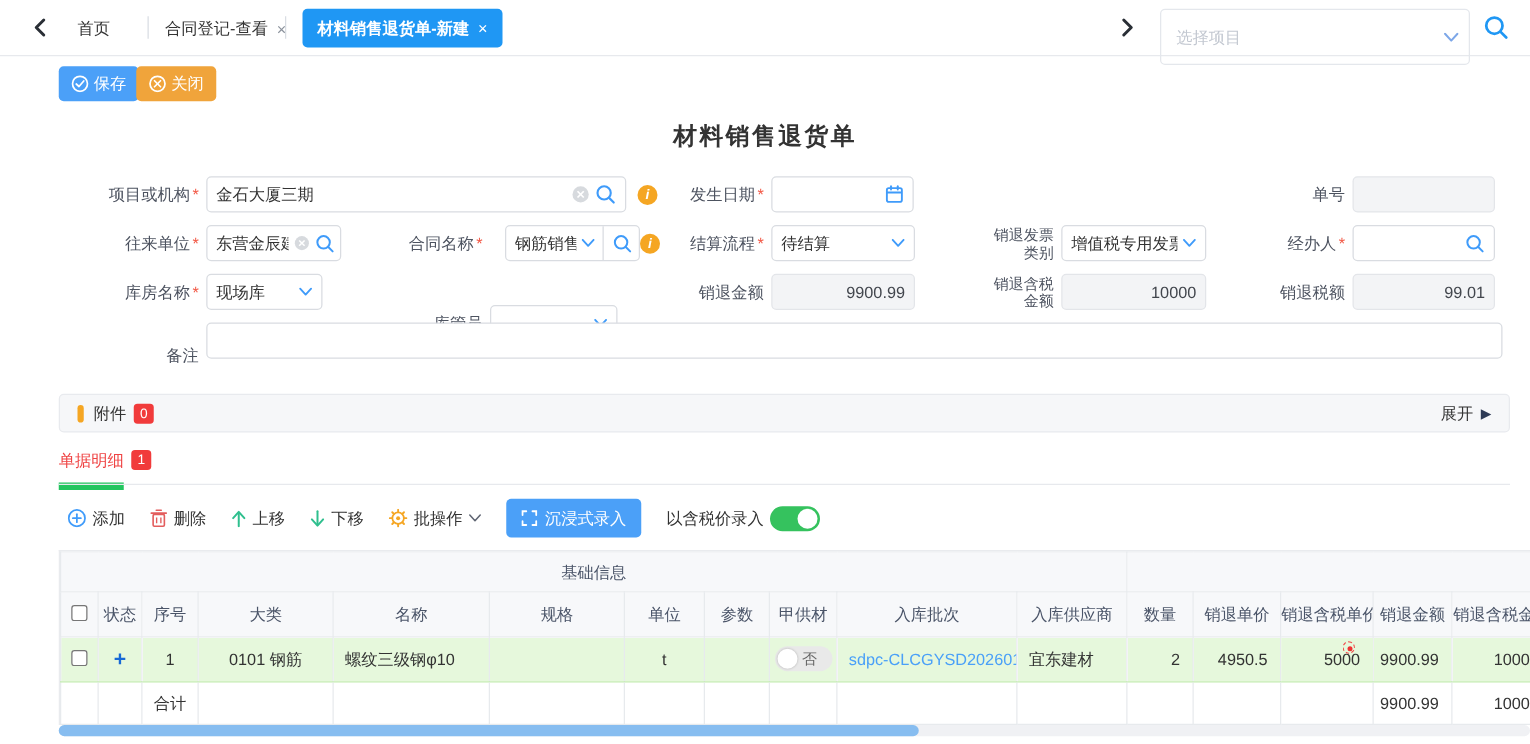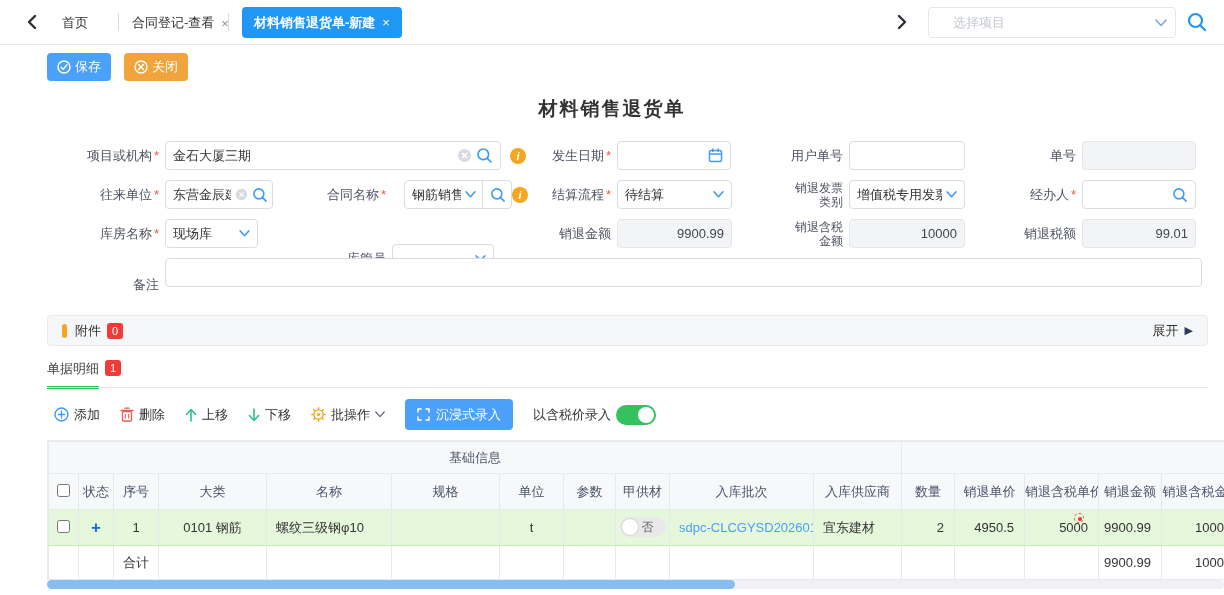--- a/index.html
+++ b/index.html
@@ -7,28 +7,28 @@
   #app { position:relative; width:1224px; height:595px; background:#fff; overflow:hidden; font-size:13px; color:#333; }
 
   
   .topbar { position:absolute; left:0; top:0; width:1224px; height:45px; background:#fff; border-bottom:1px solid #e7e9ed; }
   .nav-chevron { position:absolute; top:13px; width:18px; height:18px; cursor:pointer; }
   .tab { position:absolute; top:12px; height:22px; display:flex; align-items:center; gap:7px; color:#333; cursor:pointer; white-space:nowrap; }
   .tab .x { color:#8b929c; font-size:13px; }
   .tab-divider { position:absolute; top:13px; width:1px; height:18px; background:#d9dde3; }
   .tab.active-tab { top:7px; height:31px; background:#1f97f4; color:#fff; border-radius:4px; padding:0 12px; font-weight:bold; }
   .tab.active-tab .x { color:#fff; font-weight:normal; }
-  .proj-select { position:absolute; left:928px; top:7px; width:248px; height:31px; border:1px solid #e4e7ec; border-radius:4px; display:flex; align-items:center; padding:0 8px 0 24px; cursor:pointer; }
+  .proj-select { position:absolute; left:928px; top:7px; width:248px; height:45px; border:1px solid #e4e7ec; border-radius:4px; display:flex; align-items:center; padding:0 8px 0 12px; cursor:pointer; }
   .proj-select input { border:none; outline:none; flex:1; font-size:13px; color:#333; background:transparent; }
   .proj-select input::placeholder { color:#c3c8d1; }
 
   
   .btn { position:absolute; height:28px; border:none; border-radius:4px; color:#fff; font-size:13px; display:flex; align-items:center; gap:4px; padding:0 10px; cursor:pointer; font-family:inherit; }
   .btn-save { left:47px; top:53px; background:#4ba0f8; }
-  .btn-close { left:124px; top:53px; background:#f0a43b; }
+  .btn-close { left:109px; top:53px; background:#f0a43b; }
 
   .page-title { position:absolute; left:0; top:96px; width:1224px; text-align:center; font-size:19px; font-weight:bold; letter-spacing:2px; color:#333; }
 
   
   .field { position:absolute; height:29px; display:flex; align-items:center; }
   .lbl { text-align:right; color:#4d5360; padding-right:6px; line-height:14px; flex:none; }
   .lbl .req { color:#f25643; margin-left:2px; }
   .lbl2 { display:flex; flex-direction:column; align-items:flex-end; justify-content:center; }
   .inp { height:29px; border:1px solid #d9dce1; border-radius:4px; background:#fff; display:flex; align-items:center; padding:0 7px; gap:4px; flex:none; }
   .inp input { border:none; outline:none; flex:1; min-width:0; font-size:13px; color:#333; background:transparent; font-family:inherit; }
@@ -41,21 +41,21 @@
 
   
   .attach-bar { position:absolute; left:47px; top:315px; width:1161px; height:31px; background:#f6f7f9; border:1px solid #e8eaee; border-radius:4px; display:flex; align-items:center; padding:0 14px; }
   .attach-mark { width:5px; height:14px; background:#f5a623; border-radius:3px; margin-right:8px; }
   .badge { display:inline-flex; align-items:center; justify-content:center; min-width:16px; height:16px; background:#f13b3b; color:#fff; border-radius:3px; font-size:11px; padding:0 3px; margin-left:6px; }
   .attach-expand { margin-left:auto; display:flex; align-items:center; gap:6px; color:#333; cursor:pointer; }
   .attach-expand .arr { font-size:11px; color:#2d3a55; }
 
   
   .detail-tab { position:absolute; left:47px; top:360px; display:flex; align-items:flex-start; cursor:pointer; }
-  .detail-tab .t { color:#404040; padding-bottom:8px; border-bottom:3px solid #22c55e; }
+  .detail-tab .t { color:#ef4444; padding-bottom:8px; border-bottom:6px solid #22c55e; }
   .detail-hr { position:absolute; left:47px; top:387px; width:1161px; height:1px; background:#e7e9ed; }
 
   
   .toolbar { position:absolute; left:54px; top:399px; height:31px; display:flex; align-items:center; gap:20px; }
   .tool { display:flex; align-items:center; gap:5px; color:#333; cursor:pointer; white-space:nowrap; }
   .btn-immersive { position:static; height:31px; background:#4ba0f8; border-radius:4px; color:#fff; display:flex; align-items:center; gap:6px; padding:0 12px; cursor:pointer; }
   .toggle { width:40px; height:20px; border-radius:10px; background:#35c25e; position:relative; cursor:pointer; flex:none; }
   .toggle .knob { position:absolute; right:2px; top:2px; width:16px; height:16px; background:#fff; border-radius:50%; }
 
   
@@ -176,26 +176,20 @@
         <svg width="15" height="15" viewBox="0 0 15 15">
             <rect x="1.5" y="2.5" width="12" height="11" rx="1.5" fill="none" stroke="#3f9bfa" stroke-width="1.5"></rect>
             <line x1="1.5" y1="6" x2="13.5" y2="6" stroke="#3f9bfa" stroke-width="1.5"></line>
             <line x1="4.8" y1="1" x2="4.8" y2="3.6" stroke="#3f9bfa" stroke-width="1.5" stroke-linecap="round"></line>
             <line x1="10.2" y1="1" x2="10.2" y2="3.6" stroke="#3f9bfa" stroke-width="1.5" stroke-linecap="round"></line>
           </svg>
       </span>
     </div>
   </div>
 
-  <div class="field" style="left:772px; top:141px;">
-    <div class="lbl" style="width:77px;"><span>用户单号</span></div>
-    <div class="inp" style="width:116px;">
-      <input type="text" value="" style="">
-    </div>
-  </div>
 
   <div class="field" style="left:1010px; top:141px;">
     <div class="lbl" style="width:72px;"><span>单号</span></div>
     <div class="inp dis" style="width:114px;">
         <span></span>
       </div>
   </div>
 
   <div class="field" style="left:47px; top:180px;">
     <div class="lbl" style="width:118px;"><span>往来单位</span><span class="req">*</span></div>

